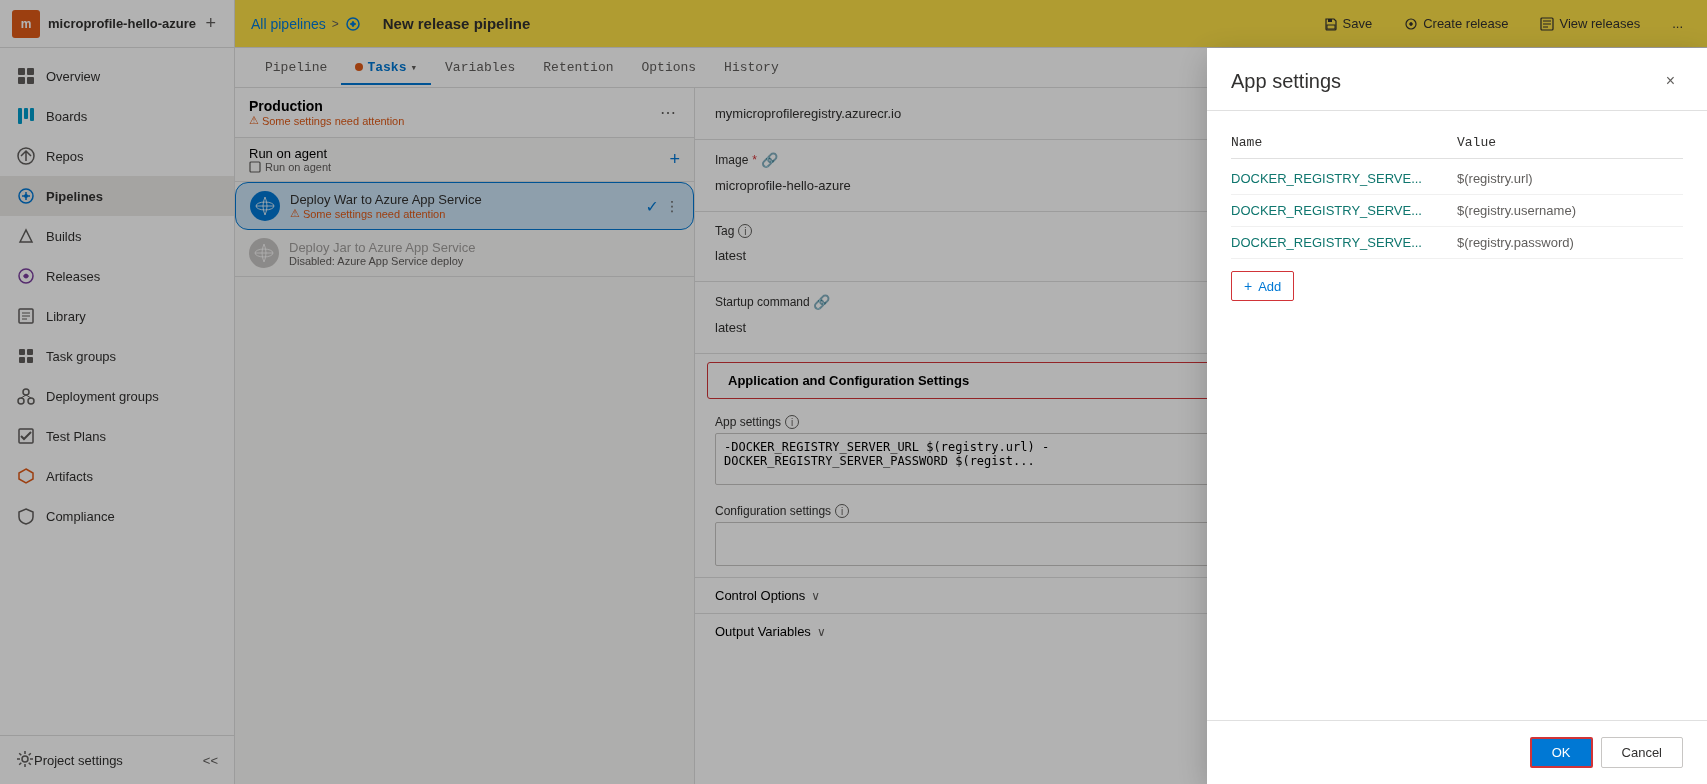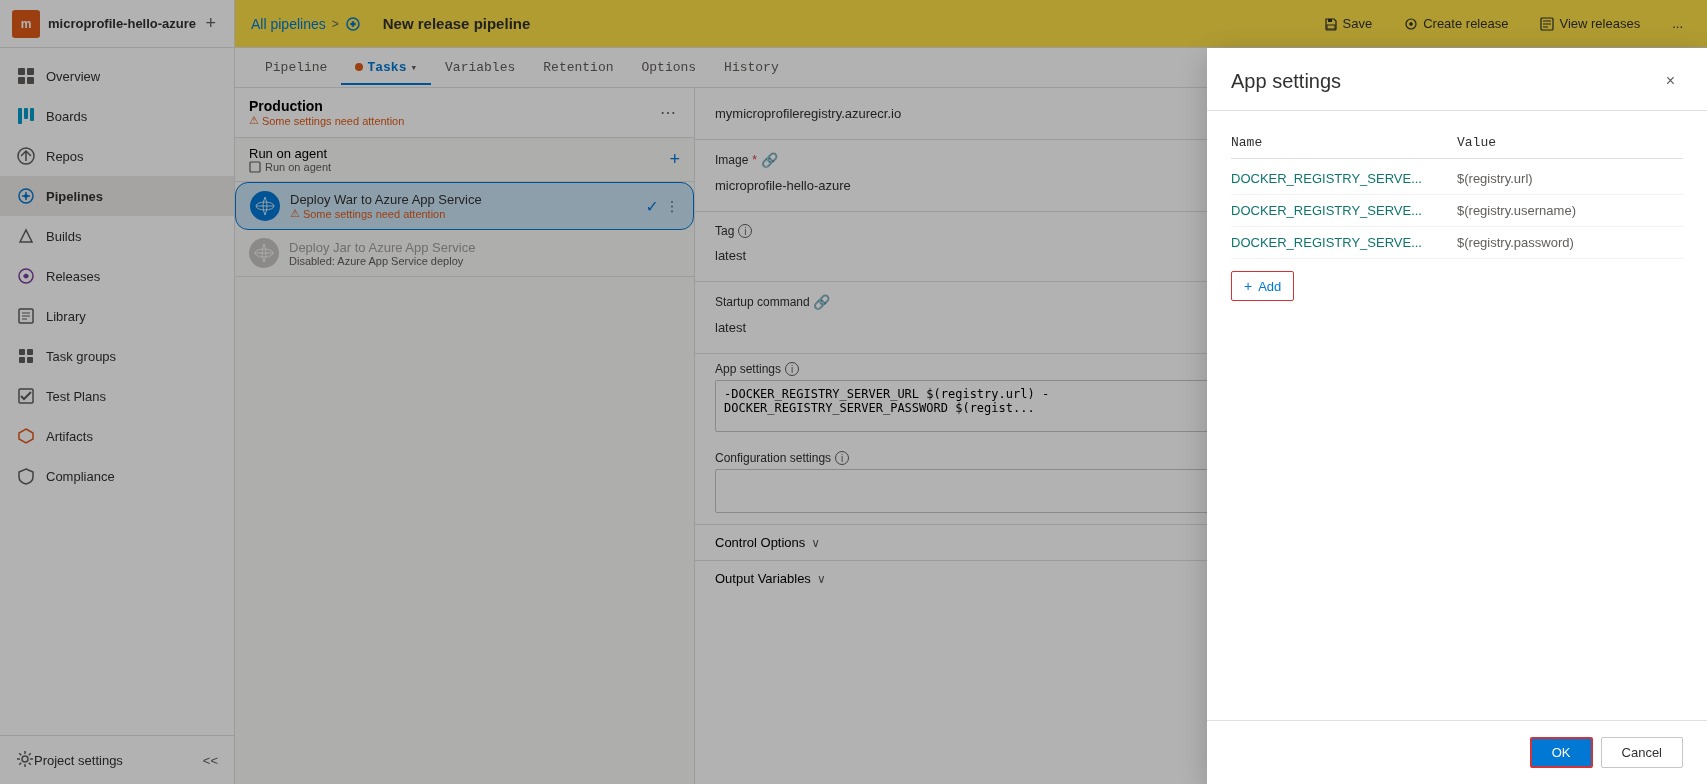--- a/index.html
+++ b/index.html
@@ -511,20 +511,31 @@
         <svg width="18" height="18" viewBox="0 0 18 18">
             <rect x="2" y="2" width="6" height="6" rx="1" fill="#605e5c"></rect>
             <rect x="10" y="2" width="6" height="6" rx="1" fill="#605e5c"></rect>
             <rect x="2" y="10" width="6" height="6" rx="1" fill="#605e5c"></rect>
             <rect x="10" y="10" width="6" height="6" rx="1" fill="#605e5c"></rect>
           </svg>
       </div>
       <span>Task groups</span>
     </div>
 
+    <div class="sidebar-item">
+      <div class="icon">
+        <svg width="18" height="18" viewBox="0 0 18 18">
+            <circle cx="9" cy="5" r="3" fill="none" stroke="#605e5c" stroke-width="1.5"></circle>
+            <circle cx="4" cy="14" r="3" fill="none" stroke="#605e5c" stroke-width="1.5"></circle>
+            <circle cx="14" cy="14" r="3" fill="none" stroke="#605e5c" stroke-width="1.5"></circle>
+            <path d="M9 8 L4 11 M9 8 L14 11" stroke="#605e5c" stroke-width="1"></path>
+          </svg>
+      </div>
+      <span>Deployment groups</span>
+    </div>
 
     <div class="sidebar-item">
       <div class="icon">
         <svg width="18" height="18" viewBox="0 0 18 18">
             <path d="M4 9 l3 3 7-7" stroke="#605e5c" stroke-width="2" fill="none"></path>
             <rect x="2" y="2" width="14" height="14" rx="1" fill="none" stroke="#605e5c" stroke-width="1.5"></rect>
           </svg>
       </div>
       <span>Test Plans</span>
     </div>
@@ -721,20 +732,24 @@
       </div>
 
       <div class="form-section">
         <div class="form-label">
           <span>Startup command</span>
           <span class="link-icon">🔗</span>
         </div>
         <div class="form-value">latest</div>
       </div>
 
+      <div class="section-header">
+        <span class="section-header-title">Application and Configuration Settings</span>
+        <span class="section-chevron">∧</span>
+      </div>
 
       <div class="subsection">
         <div class="form-label">
           <span>App settings</span>
           <span class="info-icon">i</span>
         </div>
         <textarea class="textarea-field" style="min-height: 52px;">-DOCKER_REGISTRY_SERVER_URL $(registry.url) -
 DOCKER_REGISTRY_SERVER_PASSWORD $(regist...</textarea>
       </div>
 

